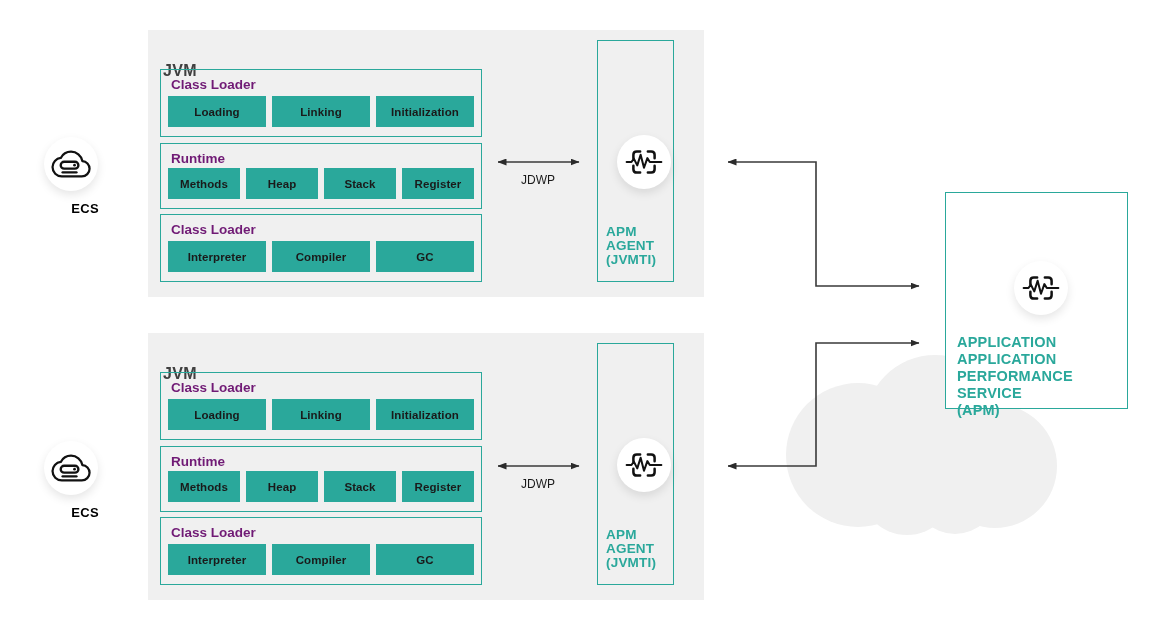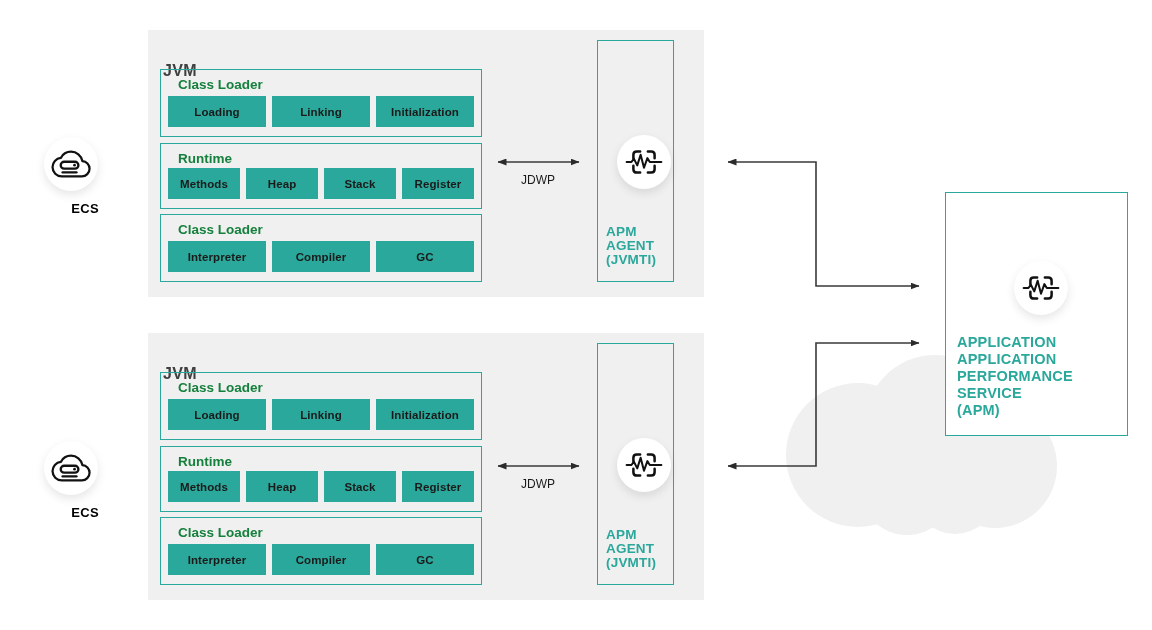--- a/index.html
+++ b/index.html
@@ -11,21 +11,21 @@
   .cloud-circle{position:absolute;background:#f0f0f0;border-radius:50%;z-index:1;}
   
   .jvm-unit{position:absolute;left:148px;width:556px;height:267px;background:#f0f0f0;z-index:2;}
   .jvm-unit.u1{top:30px;}
   .jvm-unit.u2{top:333px;}
   .jvm-title{position:absolute;left:15px;top:33px;font-size:16px;font-weight:800;color:#404040;letter-spacing:.4px;line-height:1;}
   .section{position:absolute;left:12px;width:322px;border:1px solid #2aa89b;box-sizing:border-box;}
   .sec0{top:39px;height:68px;}
   .sec1{top:113px;height:66px;padding-left:28px;}
   .sec2{top:184px;height:68px;}
-  .section-title{position:absolute;left:10px;top:7px;font-size:13.5px;font-weight:700;color:#15803d;line-height:1.2;margin-left:7px;}
+  .section-title{position:absolute;left:10px;top:7px;font-size:13.5px;font-weight:700;color:#701a75;line-height:1.2;}
   .btn-row{position:absolute;left:7px;right:7px;bottom:9px;display:flex;gap:6px;}
   .jvm-btn{flex:1;height:31px;background:#2aa89b;color:#1a1a1a;font-size:11.5px;font-weight:700;
            display:flex;align-items:center;justify-content:center;letter-spacing:.1px;}
   
   .agent-box{position:absolute;left:449px;top:10px;width:77px;height:242px;border:1px solid #2aa89b;box-sizing:border-box;}
   .agent-label{position:absolute;left:8px;top:184px;font-size:13.5px;font-weight:800;color:#2aa89b;line-height:13.8px;letter-spacing:.2px;}
   
   .circle-icon{position:absolute;width:54px;height:54px;border-radius:50%;background:#ffffff;
                box-shadow:0 4px 10px rgba(0,0,0,.10);display:flex;align-items:center;justify-content:center;}
   .agent-box .circle-icon{left:19px;top:94px;}
@@ -33,21 +33,21 @@
   .jdwp-label{position:absolute;width:84px;text-align:center;font-size:12px;font-weight:500;color:#1a1a1a;z-index:3;}
   .jdwp-label.l1{left:496px;top:173px;}
   .jdwp-label.l2{left:496px;top:477px;}
   
   .ecs-node{position:absolute;left:43px;width:56px;text-align:right;z-index:2;}
   .ecs-node.n1{top:137px;}
   .ecs-node.n2{top:441px;}
   .ecs-node .circle-icon{position:relative;left:1px;top:0;}
   .ecs-label{margin-top:10px;font-size:13px;font-weight:700;color:#000;letter-spacing:.3px;}
   
-  .apm-box{position:absolute;left:945px;top:192px;width:183px;height:244px;background:#ffffff;
+  .apm-box{position:absolute;left:945px;top:192px;width:183px;height:217px;background:#ffffff;
            border:1px solid #2aa89b;box-sizing:border-box;z-index:4;}
   .apm-box .circle-icon{left:68px;top:68px;}
   .apm-label{position:absolute;left:11px;top:141px;font-size:14.5px;font-weight:800;color:#2aa89b;line-height:17px;letter-spacing:.2px;}
   
   #arrows{position:absolute;left:0;top:0;z-index:3;pointer-events:none;}
 </style>
 </head>
 <body>
 
 <div>

